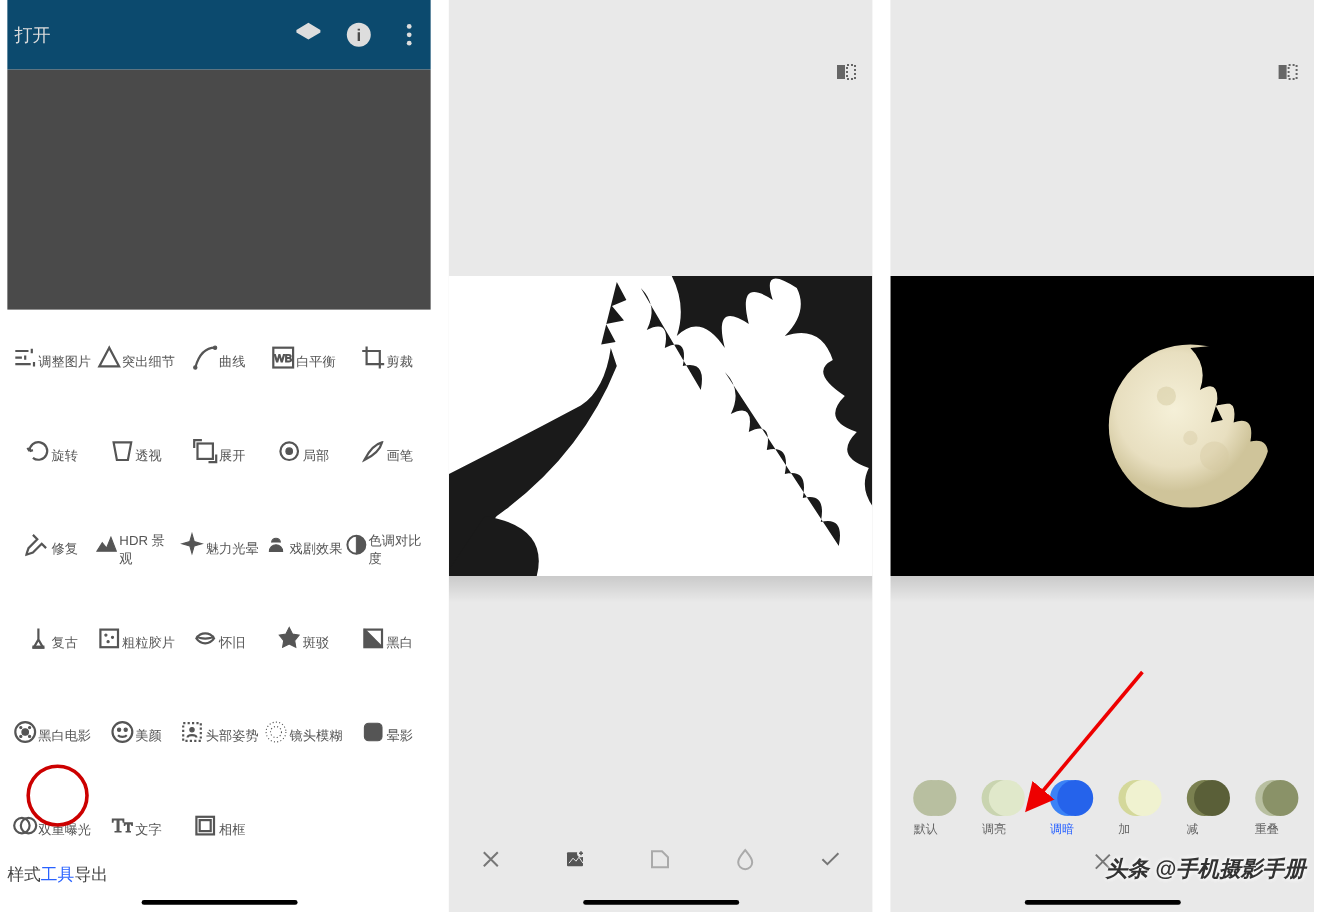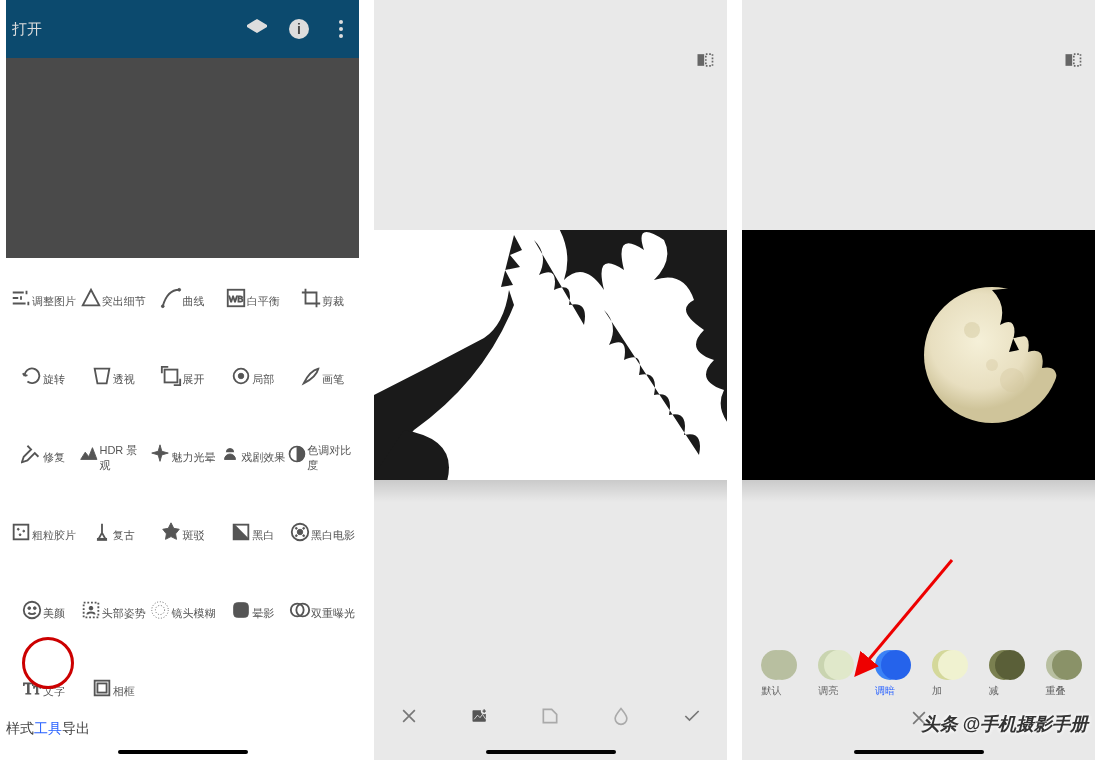--- a/index.html
+++ b/index.html
@@ -167,33 +167,39 @@
     <div class="tool">
           <svg viewBox="0 0 24 24">
             <circle cx="12" cy="12" r="9" fill="none" stroke-width="2"></circle>
             <path d="M12 3a9 9 0 0 1 0 18z"></path>
           </svg>
           <span class="lbl">色调对比度</span>
         </div>
 
     <div class="tool">
           <svg viewBox="0 0 24 24">
+            <path d="M12 3v10M8 20h8l-4-7z" stroke-width="2" fill="none"></path>
+            <rect x="7" y="19" width="10" height="2"></rect>
+          </svg>
+          <span class="lbl">复古</span>
+        </div>
+    <div class="tool">
+          <svg viewBox="0 0 24 24">
             <rect x="4" y="4" width="16" height="16" fill="none" stroke-width="2"></rect>
             <circle cx="9" cy="9" r="1"></circle>
             <circle cx="15" cy="11" r="1"></circle>
             <circle cx="11" cy="15" r="1"></circle>
           </svg>
           <span class="lbl">粗粒胶片</span>
         </div>
     <div class="tool">
           <svg viewBox="0 0 24 24">
-            <path d="M12 3v10M8 20h8l-4-7z" stroke-width="2" fill="none"></path>
-            <rect x="7" y="19" width="10" height="2"></rect>
-          </svg>
-          <span class="lbl">复古</span>
+            <path d="M4 12c4-6 12-6 16 0-4 6-12 6-16 0z M4 10c4 3 12 3 16 0" fill="none" stroke-width="2"></path>
+          </svg>
+          <span class="lbl">怀旧</span>
         </div>
     <div class="tool">
           <svg viewBox="0 0 24 24">
             <path d="M12 2l3 6 6 1-4 5 1 6-6-3-6 3 1-6-4-5 6-1z"></path>
           </svg>
           <span class="lbl">斑驳</span>
         </div>
     <div class="tool">
           <svg viewBox="0 0 24 24">
             <rect x="4" y="4" width="16" height="16" fill="none" stroke-width="2"></rect>

